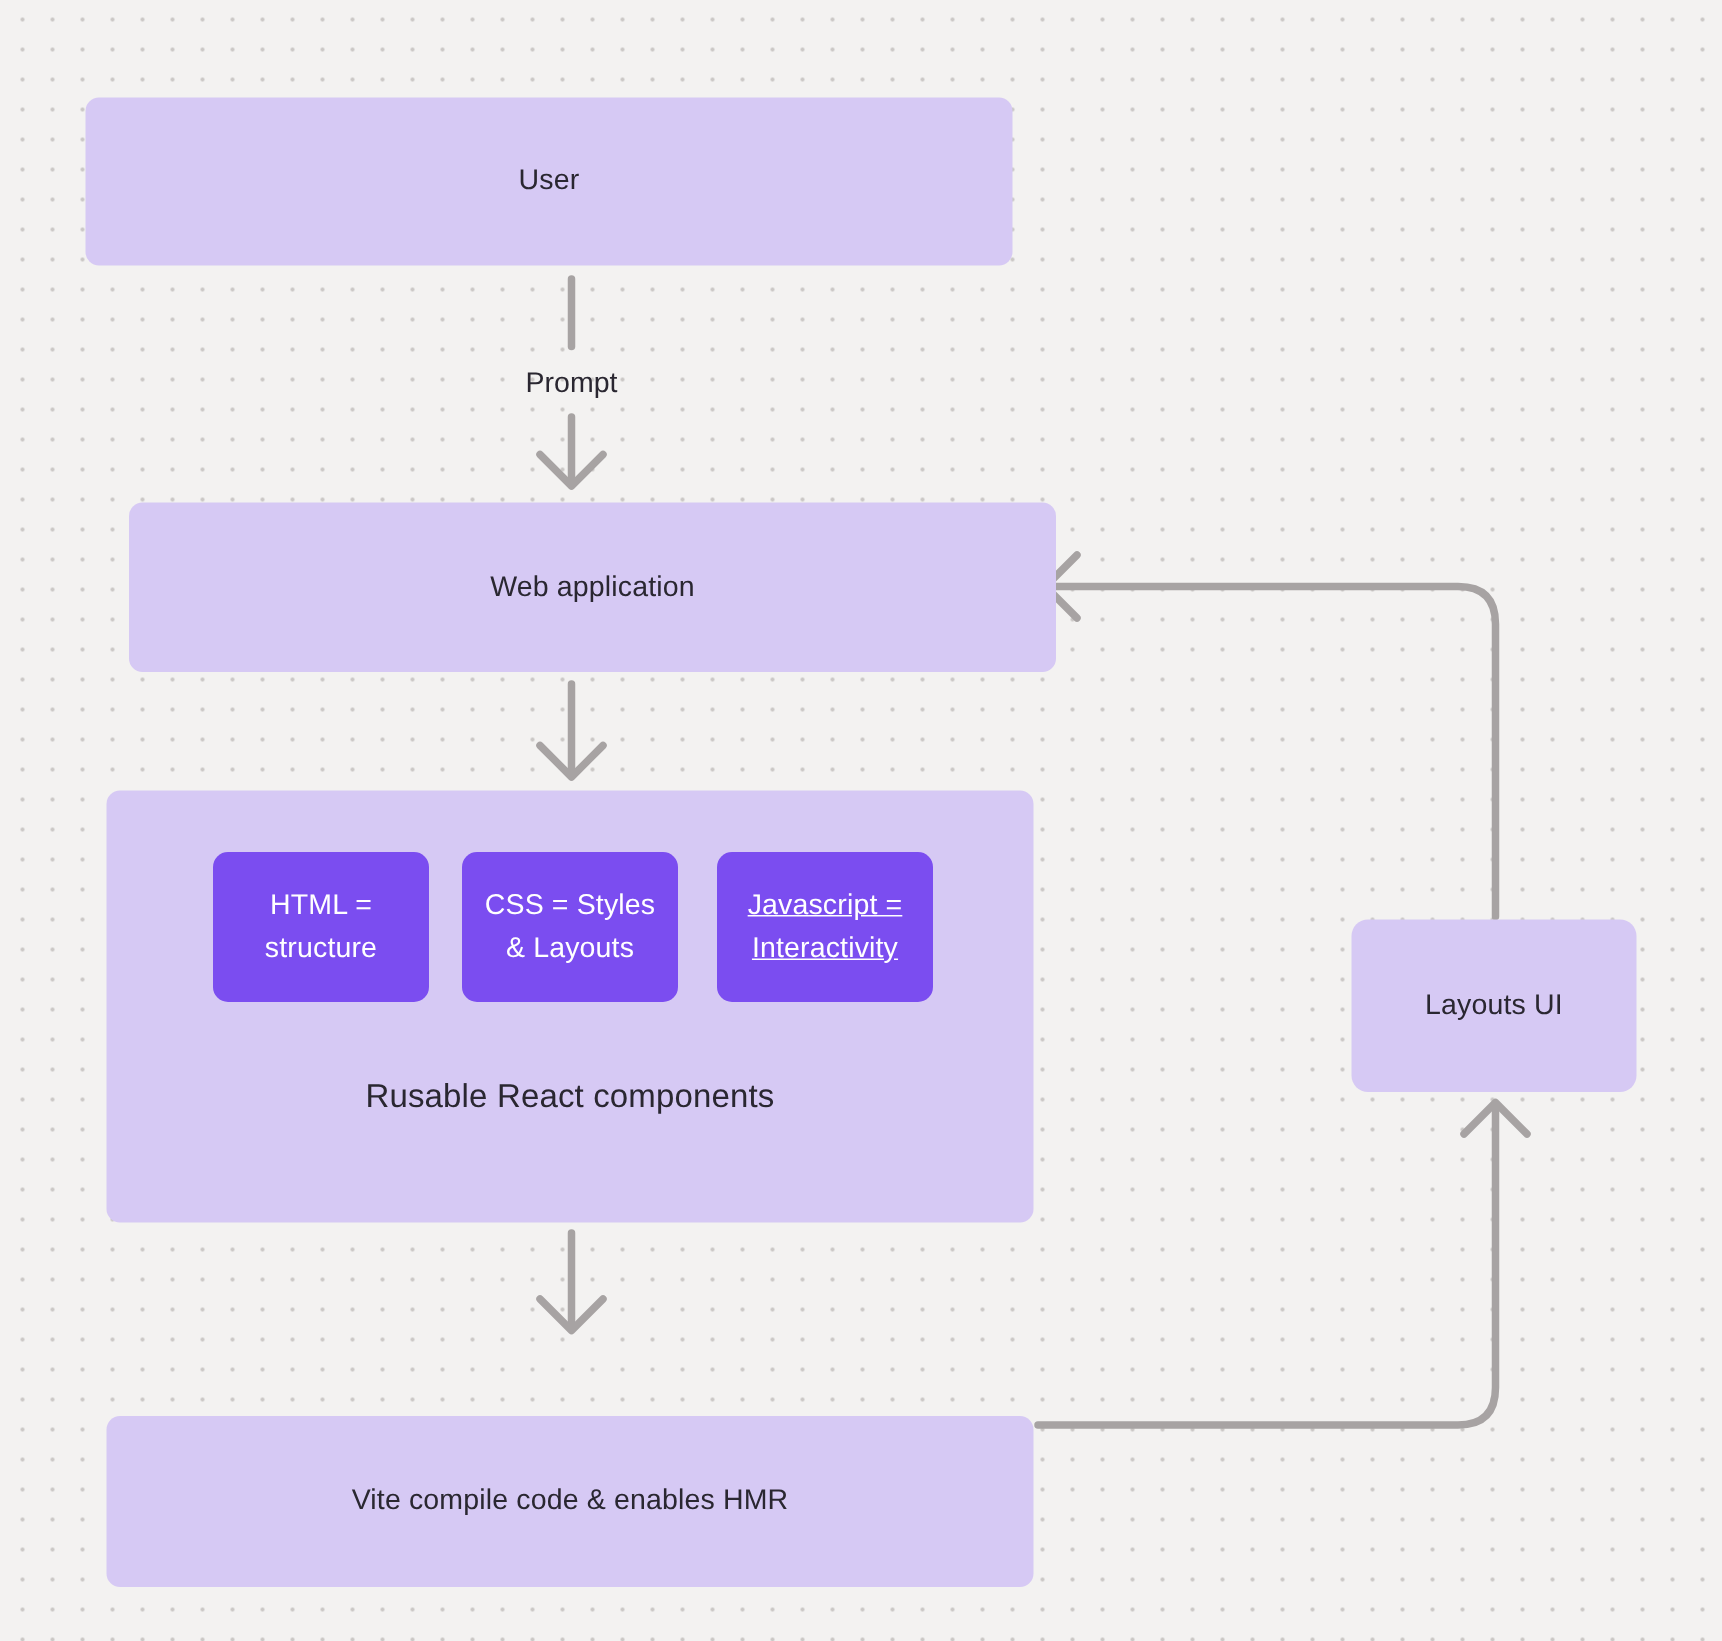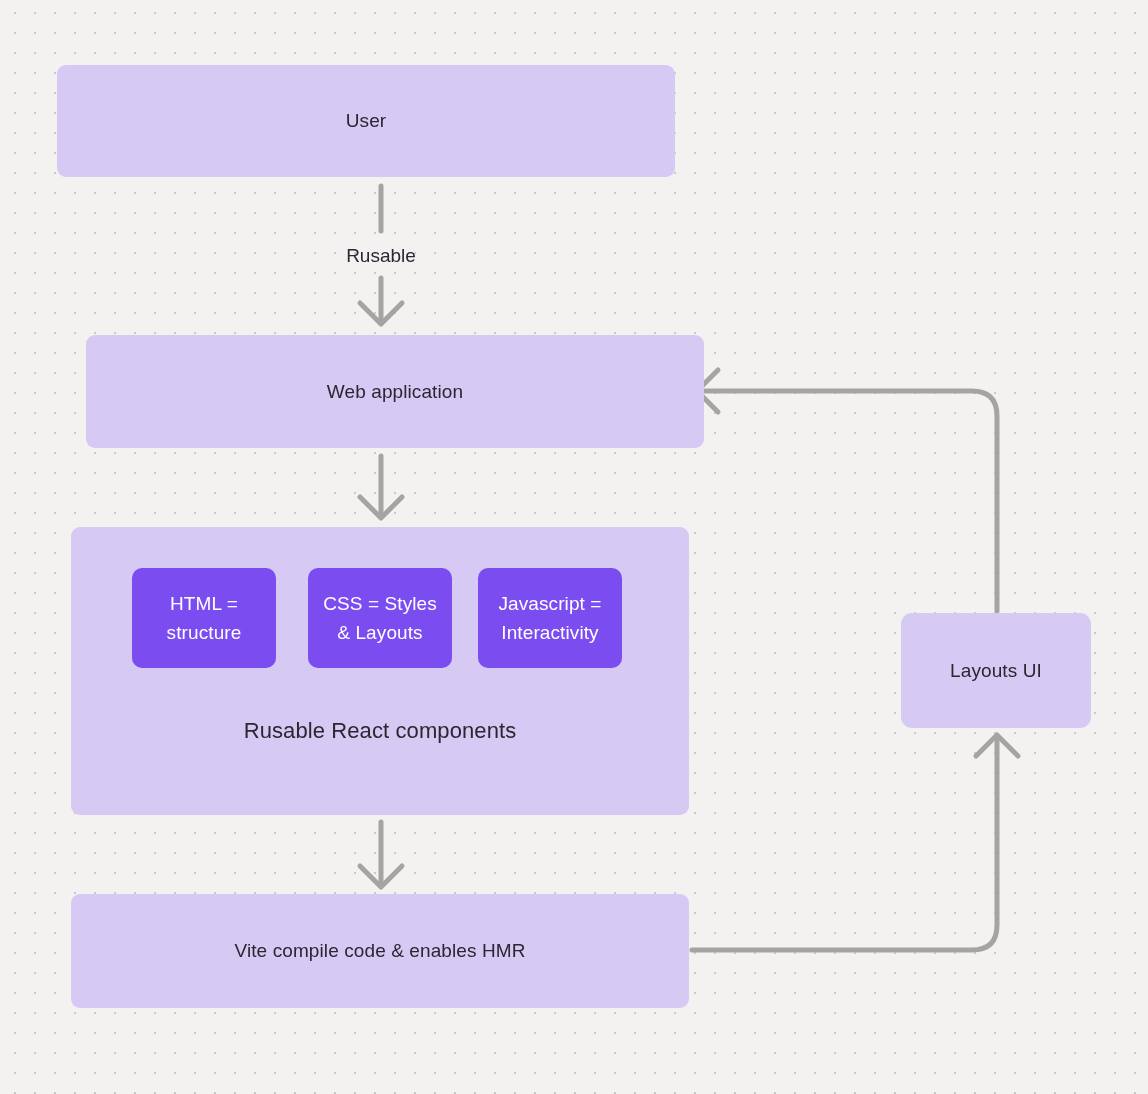--- a/index.html
+++ b/index.html
@@ -45,41 +45,41 @@
     display: flex;
     align-items: center;
     justify-content: center;
     color: var(--text-dark);
     font-size: 19px;
     letter-spacing: 0.1px;
   }
   .node--user           { left: 57px;  top: 65px;  width: 618px; height: 112px; }
   .node--webapp         { left: 86px;  top: 335px; width: 618px; height: 113px; }
   .node--components     { left: 71px;  top: 527px; width: 618px; height: 288px; display: block; }
-  .node--vite           { left: 71px;  top: 894px; width: 618px; height: 114px; }
+  .node--vite           { left: 71px;  top: 944px; width: 618px; height: 114px; }
   .node--render-ui      { left: 901px; top: 613px; width: 190px; height: 115px; border-radius: 11px; }
   .chip {
     position: absolute;
     top: 41px;
     width: 144px;
     height: 100px;
     background: var(--node-accent);
     color: var(--text-light);
     border-radius: 10px;
     display: flex;
     flex-direction: column;
     align-items: center;
     justify-content: center;
     text-align: center;
     font-size: 19px;
     line-height: 29px;
   }
-  .chip--html { left: 61px; }
+  .chip--html { left: 71px; }
   .chip--css  { left: 237px; }
-  .chip--js   { left: 407px; }
+  .chip--js   { left: 407px; text-decoration: underline; }
   .components-caption {
     position: absolute;
     left: 0;
     top: 191px;
     width: 100%;
     text-align: center;
     color: var(--text-dark);
     font-size: 22px;
   }
   .edge-label {
@@ -113,21 +113,21 @@
     <path d="M976 756 L997 735 L1018 756"></path>
 
     <path d="M997 611 L997 416 Q997 391 972 391 L701 391"></path>
     <path d="M718 370 L697 391 L718 412"></path>
   </svg>
 
   <div class="node node--user">
     <span>User</span>
   </div>
 
-  <div class="edge-label">Rusable</div>
+  <div class="edge-label">Prompt</div>
 
   <div class="node node--webapp">
     <span>Web application</span>
   </div>
 
   <div class="node node--components">
     <div class="chip chip--html">
       <span>HTML =</span>
       <span>structure</span>
     </div>

